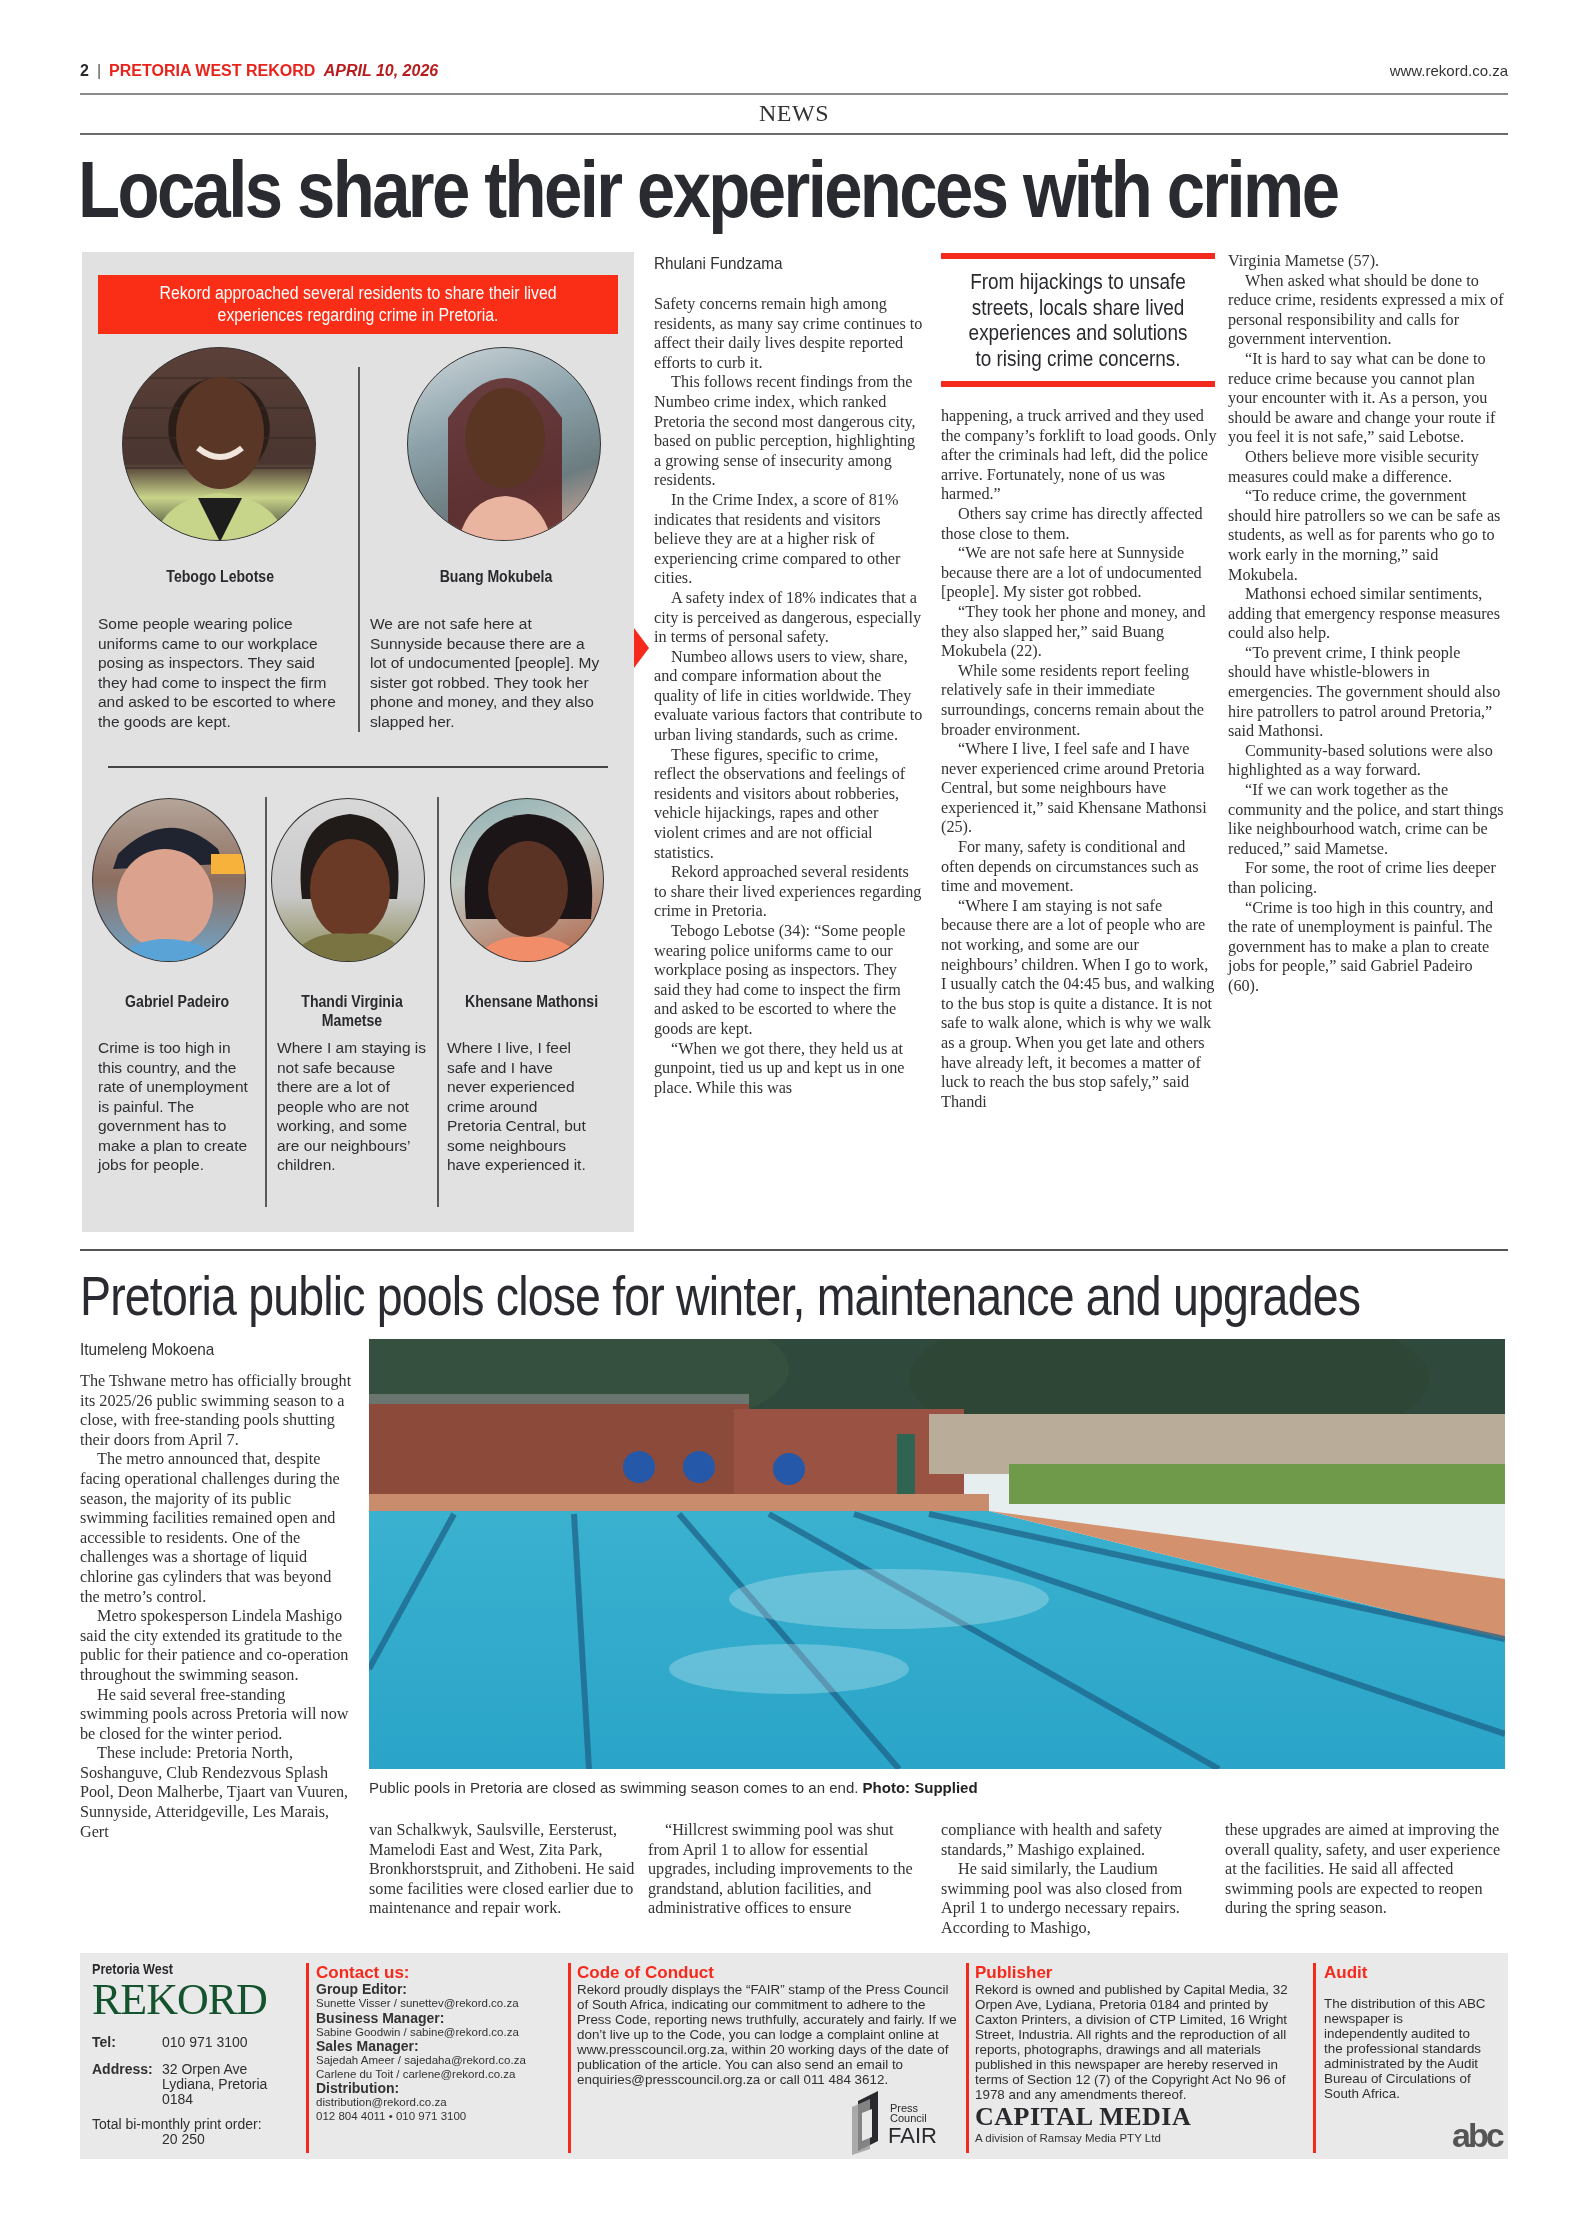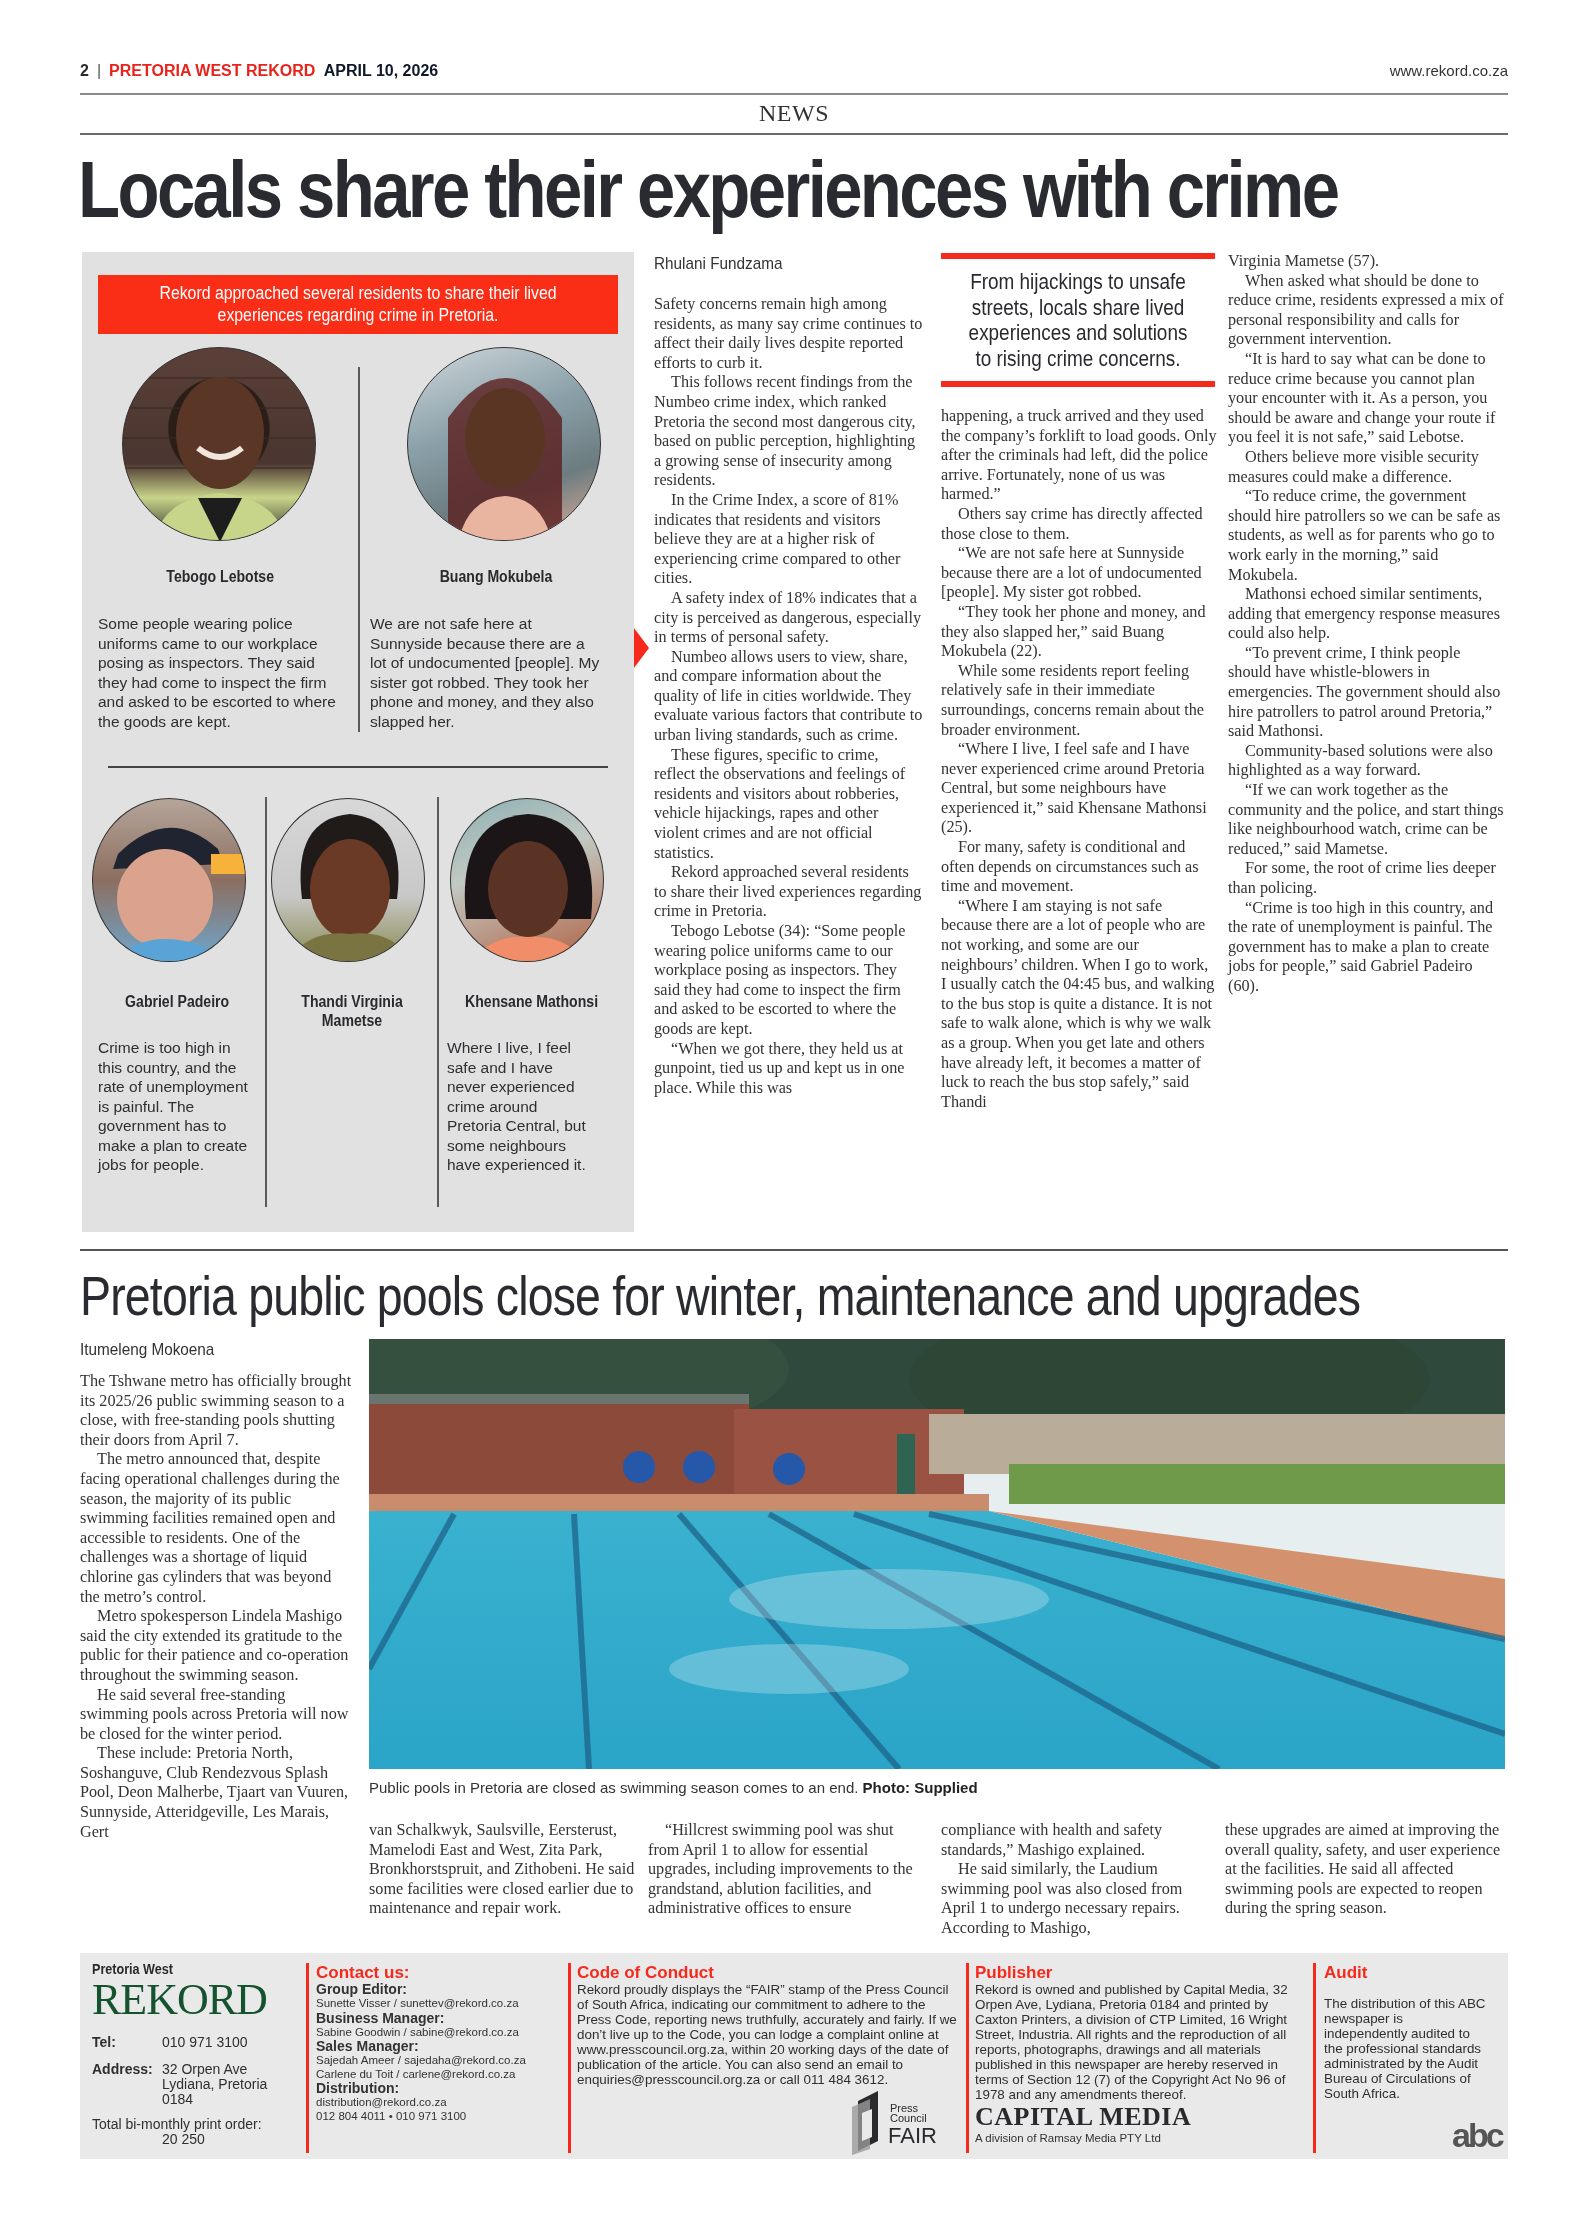--- a/index.html
+++ b/index.html
@@ -6,21 +6,21 @@
   html, body { width: 1572px; height: 2224px; background: #ffffff; overflow: hidden; }
   body { position: relative; font-family: "Liberation Sans", sans-serif; color: #2a2a2e; }
 
   .abs { position: absolute; }
 
   
   .masthead { left: 80px; top: 62px; width: 1428px; height: 22px; font-size: 16px; font-weight: bold; }
   .masthead .pg { color: #2a2a2e; }
   .masthead .pipe { color: #555; margin: 0 8px; font-weight: normal; }
   .masthead .paper { color: #e8231b; }
-  .masthead .date { color: #0f172a; margin-left: 4px; }
+  .masthead .date { color: #b91c1c; margin-left: 4px; font-style: italic; }
   .masthead .url { position: absolute; right: 0; top: 0; font-weight: normal; color: #333; font-size: 15px; }
   .rule1 { left: 80px; top: 93px; width: 1428px; height: 2px; background: #8a8a8a; }
   .section { left: 80px; top: 100px; width: 1428px; text-align: center; font-family: "Liberation Serif", serif; font-size: 24px; color: #333; letter-spacing: 0.5px; }
   .rule2 { left: 80px; top: 133px; width: 1428px; height: 2px; background: #6a6a6a; }
 
   .headline1 { left: 78px; top: 140px; width: 1432px; font-family: "Liberation Sans", sans-serif; font-weight: bold; font-size: 80px; line-height: 100px; color: #2a2b31; letter-spacing: -3px; transform: scaleX(0.86); transform-origin: left top; white-space: nowrap; }
 
   
   .voxbox { left: 82px; top: 252px; width: 552px; height: 980px; background: #e1e1e1; }
   .vox-banner { position: absolute; left: 16px; top: 23px; width: 520px; height: 59px; background: #fa2d17; color: #fff; font-size: 18px; line-height: 22px; text-align: center; padding-top: 7px; transform-origin: center; }
@@ -132,20 +132,21 @@
       <ellipse cx="77" cy="90" rx="40" ry="48" fill="#5b3325"></ellipse>
       <path d="M20 164 Q40 135 77 138 Q115 135 135 164 Z" fill="#f28d6a"></path>
     </svg>
   </div>
   <div class="vdiv" style="left:183px;top:545px;height:410px;"></div>
   <div class="vdiv" style="left:355px;top:545px;height:410px;"></div>
   <div class="vname" style="left:20px;top:740px;width:150px;"><span>Gabriel Padeiro</span></div>
   <div class="vname" style="left:190px;top:740px;width:160px;"><span>Thandi Virginia Mametse</span></div>
   <div class="vname" style="left:360px;top:740px;width:180px;"><span>Khensane Mathonsi</span></div>
   <div class="vquote" style="left:16px;top:786px;width:150px;">Crime is too high in this country, and the rate of unemployment is painful. The government has to make a plan to create jobs for people.</div>
+  <div class="vquote" style="left:195px;top:786px;width:155px;">Where I am staying is not safe because there are a lot of people who are not working, and some are our neighbours’ children.</div>
   <div class="vquote" style="left:365px;top:786px;width:140px;">Where I live, I feel safe and I have never experienced crime around Pretoria Central, but some neighbours have experienced it.</div>
 </div>
 <div class="abs red-arrow"></div>
 
 <div class="abs byline" style="left:654px;top:254px;">Rhulani Fundzama</div>
 <div class="abs col" style="left:654px;top:295px;width:270px;">
   <p class="first">Safety concerns remain high among residents, as many say crime continues to affect their daily lives despite reported efforts to curb it.</p>
   <p>This follows recent findings from the Numbeo crime index, which ranked Pretoria the second most dangerous city, based on public perception, highlighting a growing sense of insecurity among residents.</p>
   <p>In the Crime Index, a score of 81% indicates that residents and visitors believe they are at a higher risk of experiencing crime compared to other cities.</p>
   <p>A safety index of 18% indicates that a city is perceived as dangerous, especially in terms of personal safety.</p>

